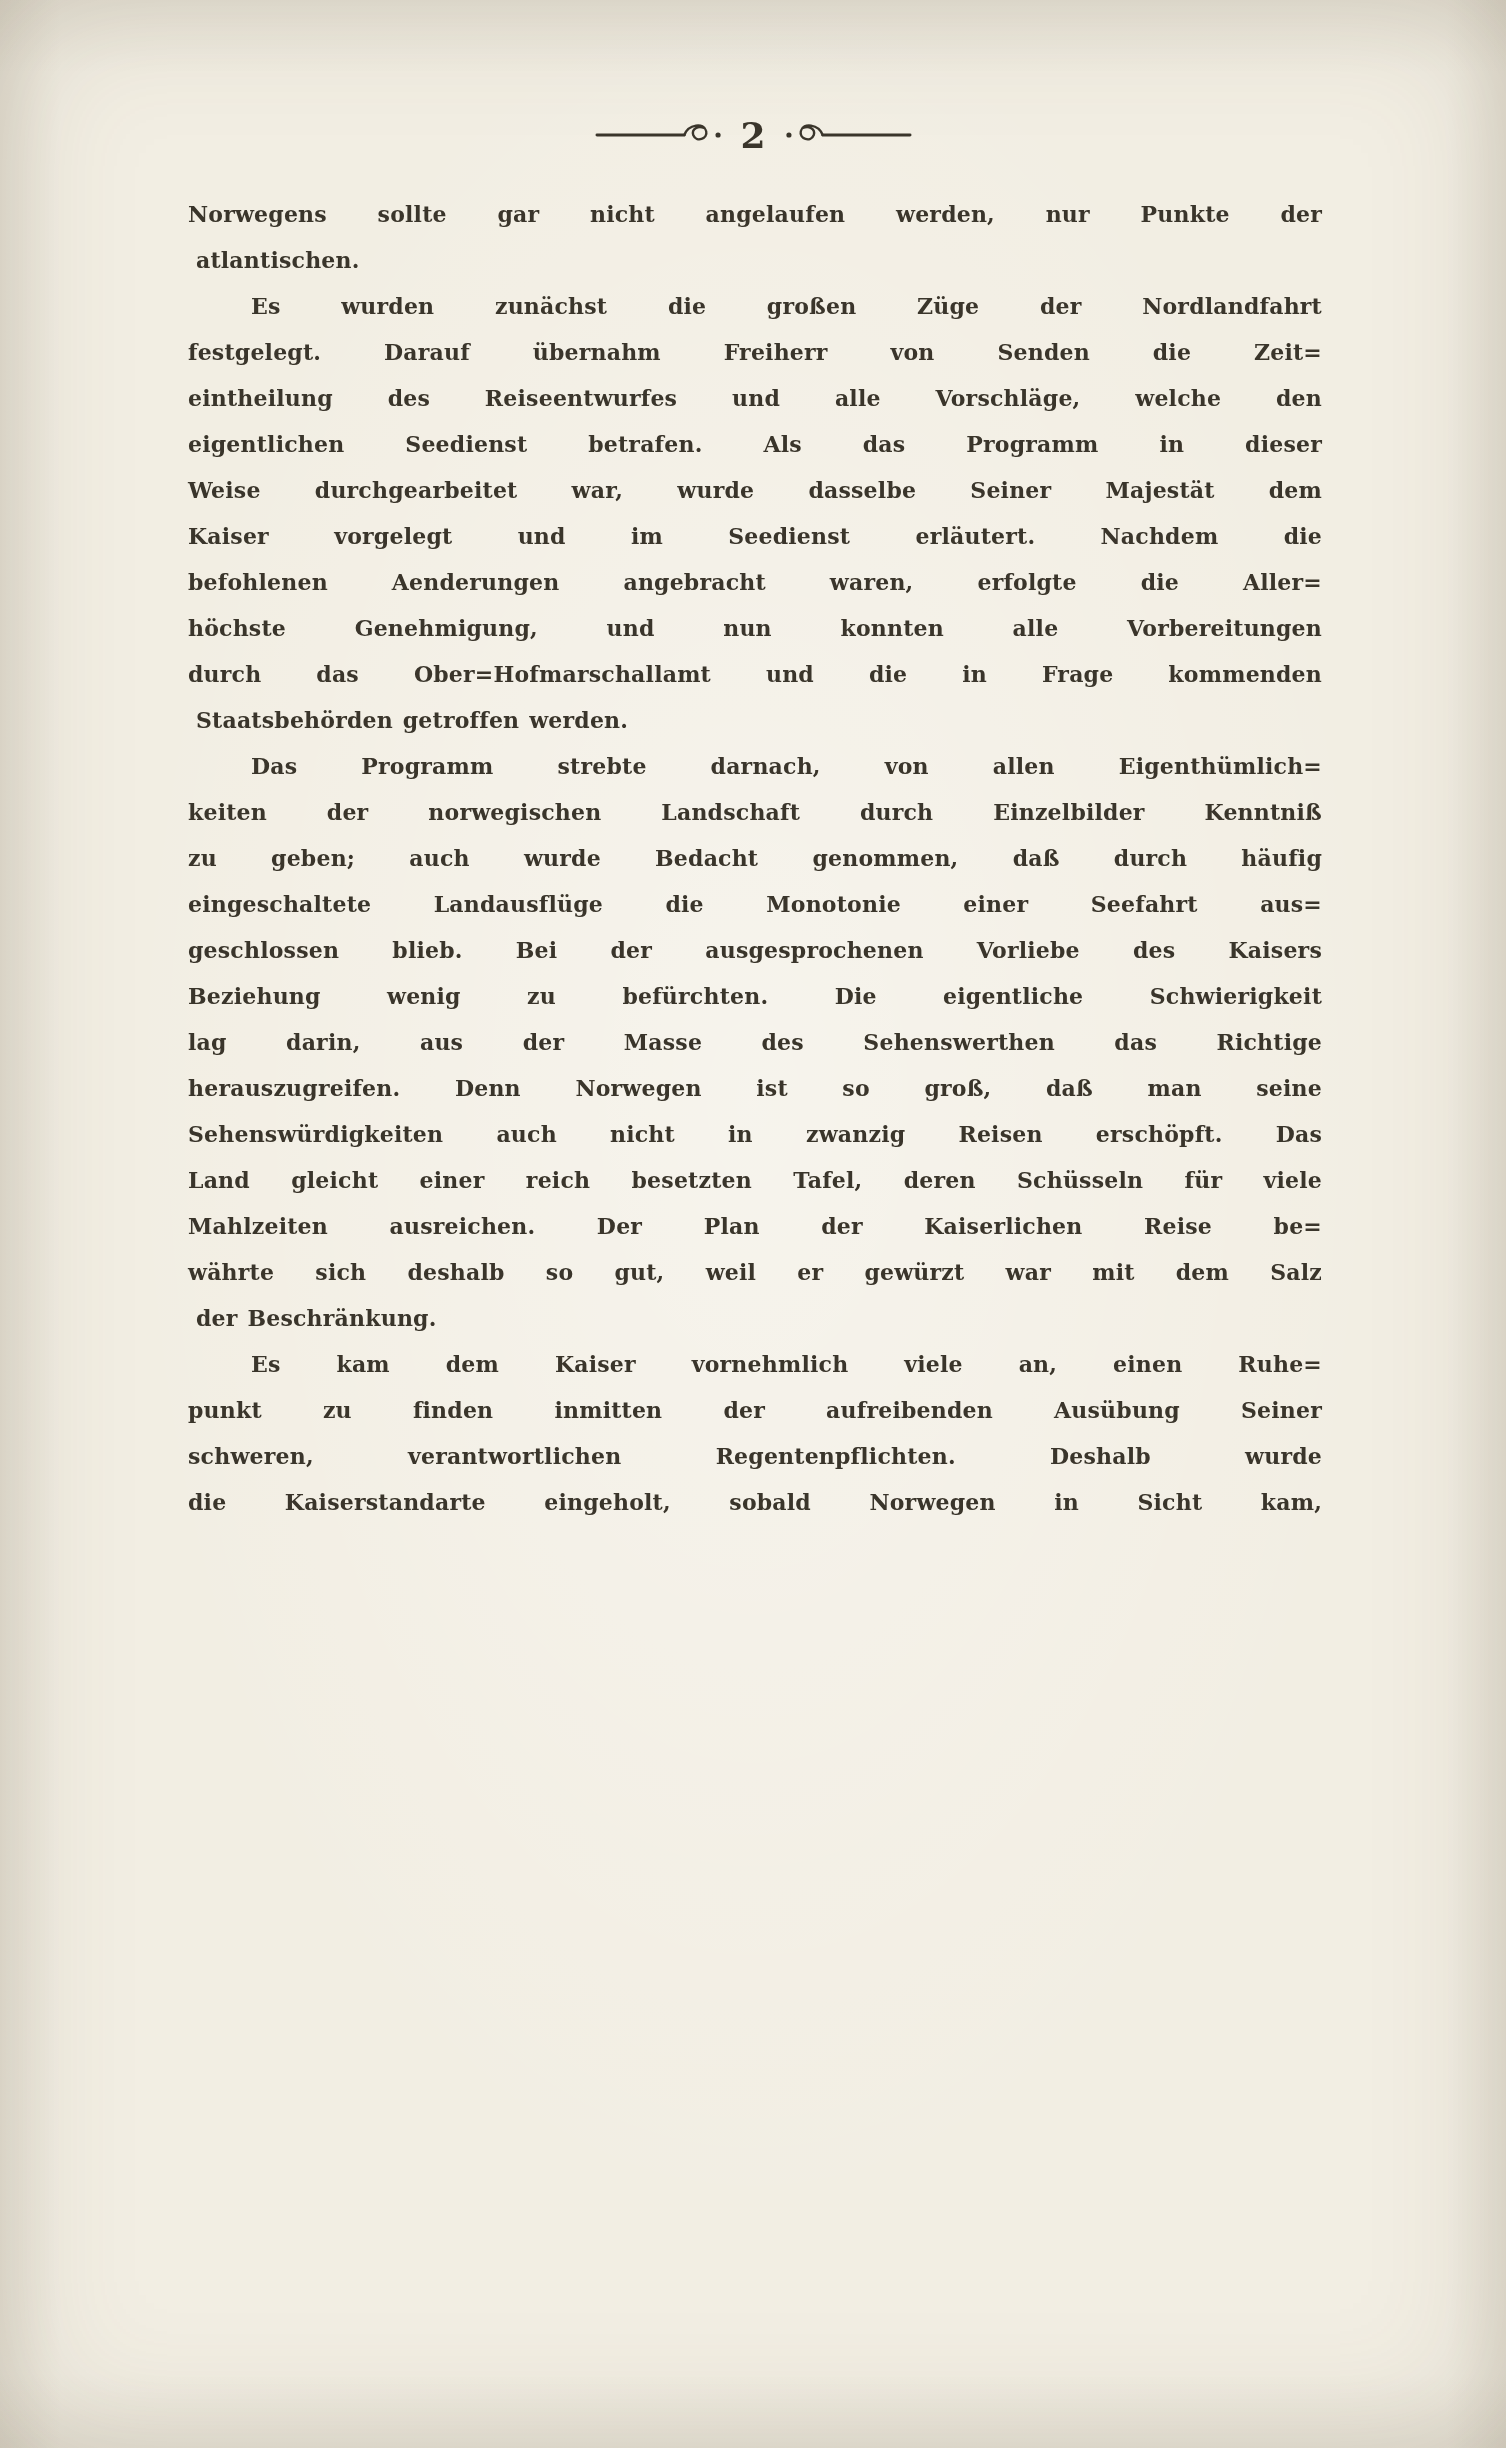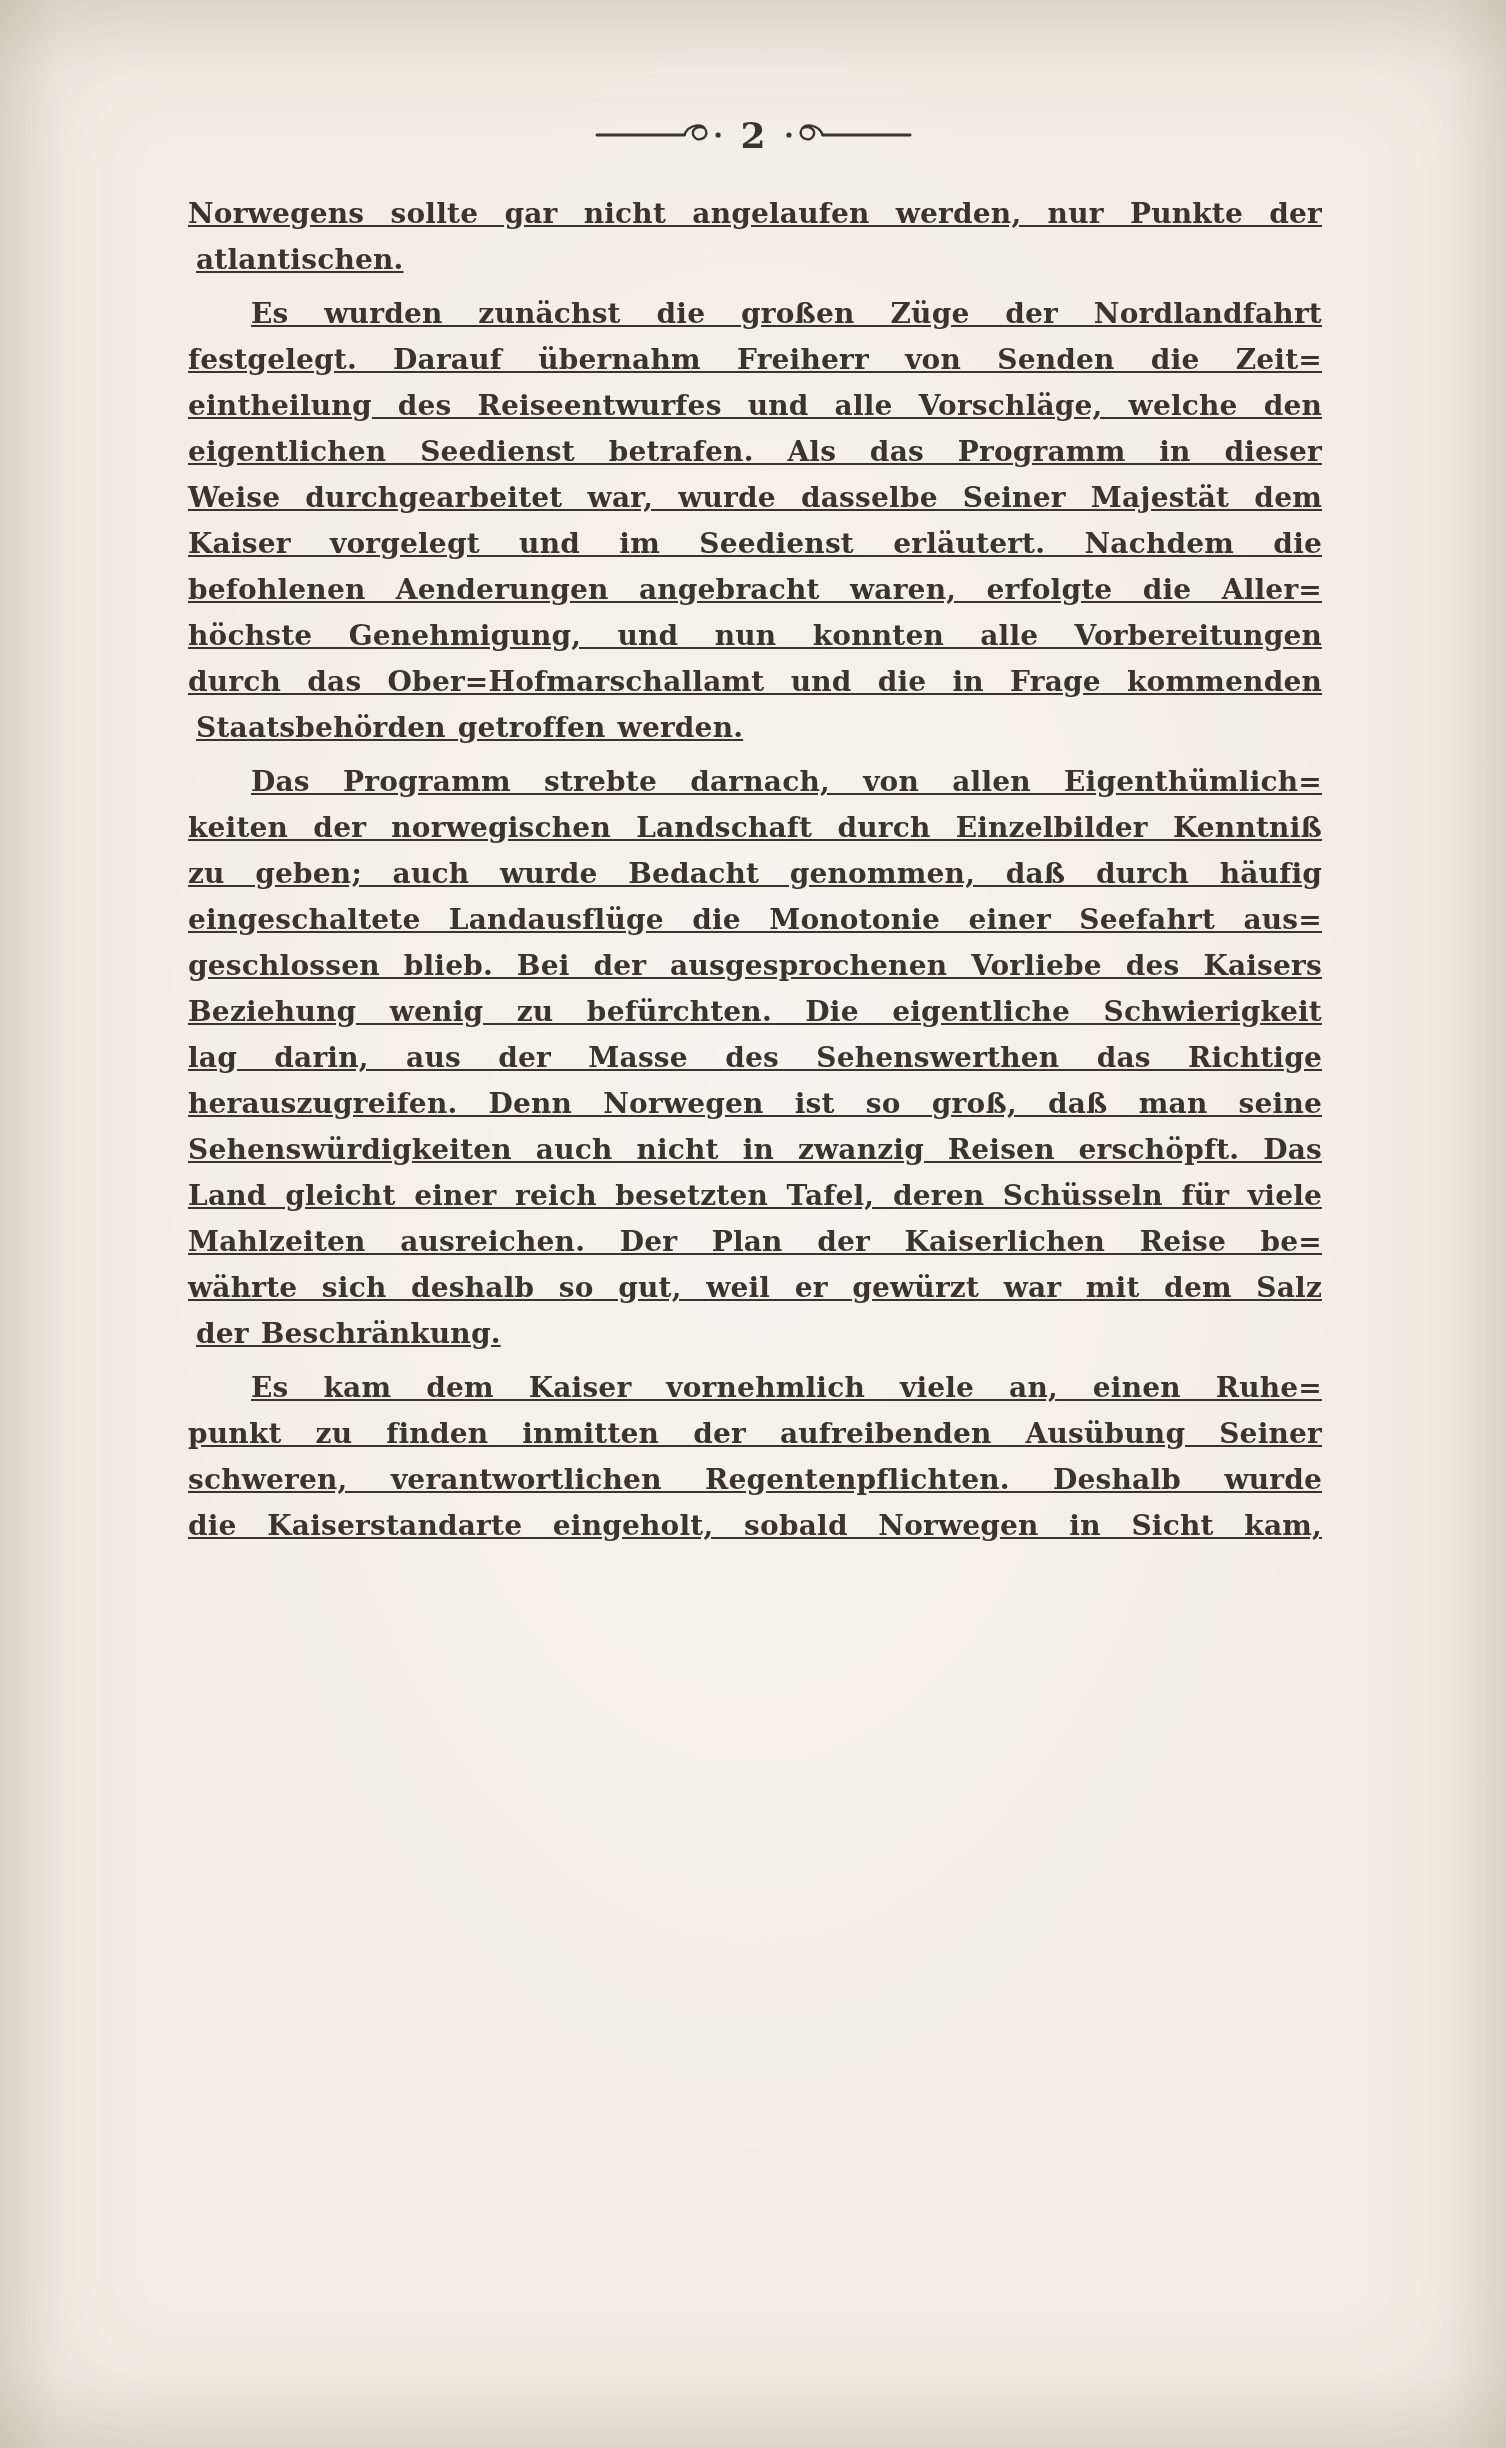--- a/index.html
+++ b/index.html
@@ -41,38 +41,36 @@
   }
   .orn svg { display: block; }
   .orn.right svg { transform: scaleX(-1); }
   .textblock {
     position: absolute;
     left: 188px;
     top: 191px;
     width: 1134px;
   }
   .line {
-    font-size: 28px;
+    font-size: 22px;
     font-weight: bold;
     line-height: 46px;
     height: 46px;
     white-space: nowrap;
     text-align: justify;
     text-align-last: justify;
     letter-spacing: 0.2px;
     word-spacing: 2px;
-    text-decoration: underline;
   }
   .line.end {
     text-align-last: left;
     margin-left: 8px;
   }
   .line.indent {
     text-indent: 63px;
-    margin-top: 8px;
   }
 </style>
 </head>
 <body>
 
 <div class="page">
 
   <div class="pagehead">
     <span class="orn left">
       <svg width="131" height="28" viewBox="0 0 132 28">

